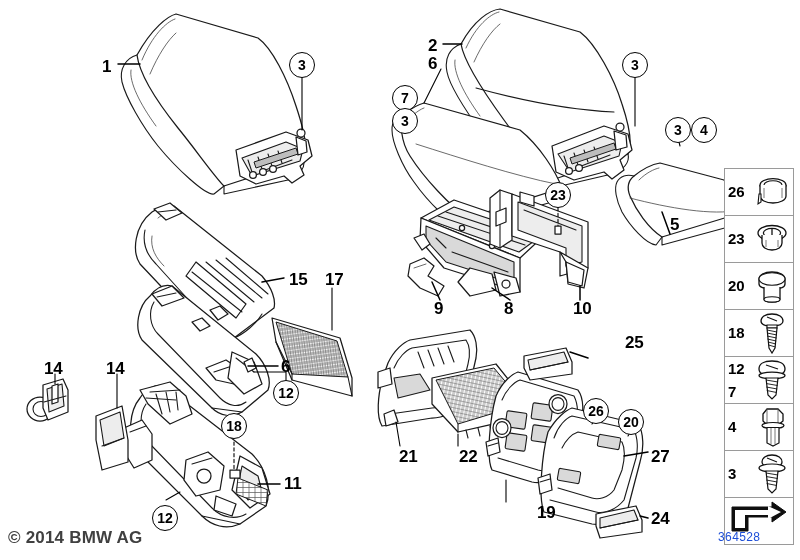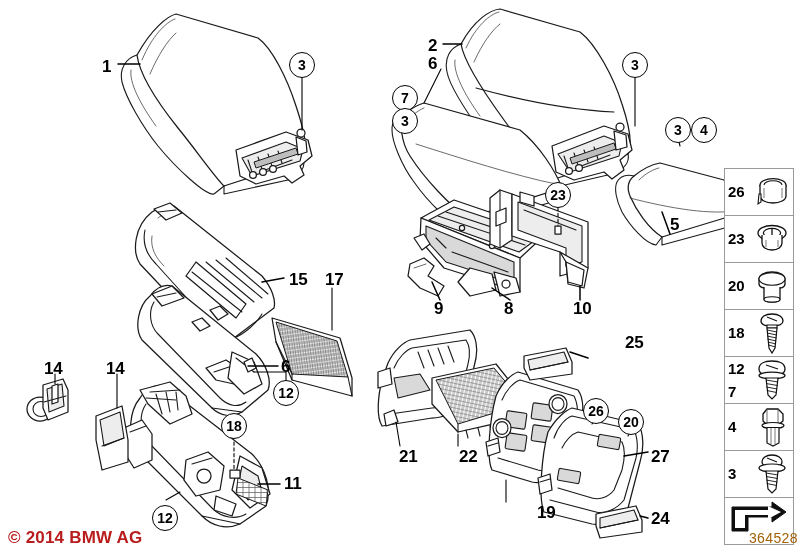--- a/index.html
+++ b/index.html
@@ -33,29 +33,29 @@
     font-size:14px;
     color:#000;
     display:flex;align-items:center;justify-content:center;
     box-sizing:border-box;
   }
   .copyright{
     position:absolute;
     left:8px;top:528px;
     font-size:17px;
     font-weight:bold;
-    color:#b91c1c;
+    color:#404040;
     letter-spacing:0.2px;
   }
   .diagid{
     position:absolute;
     left:718px;top:530px;
-    width:80px;text-align:right;
-    font-size:14px;
-    color:#a16207;
+    width:80px;text-align:left;
+    font-size:12px;
+    color:#1d4ed8;
     letter-spacing:0.4px;
   }
   
   #hwtable{
     position:absolute;
     left:724px;top:168px;
     width:70px;
     border:1.2px solid #9a9a9a;
     border-bottom:none;
     box-sizing:border-box;

